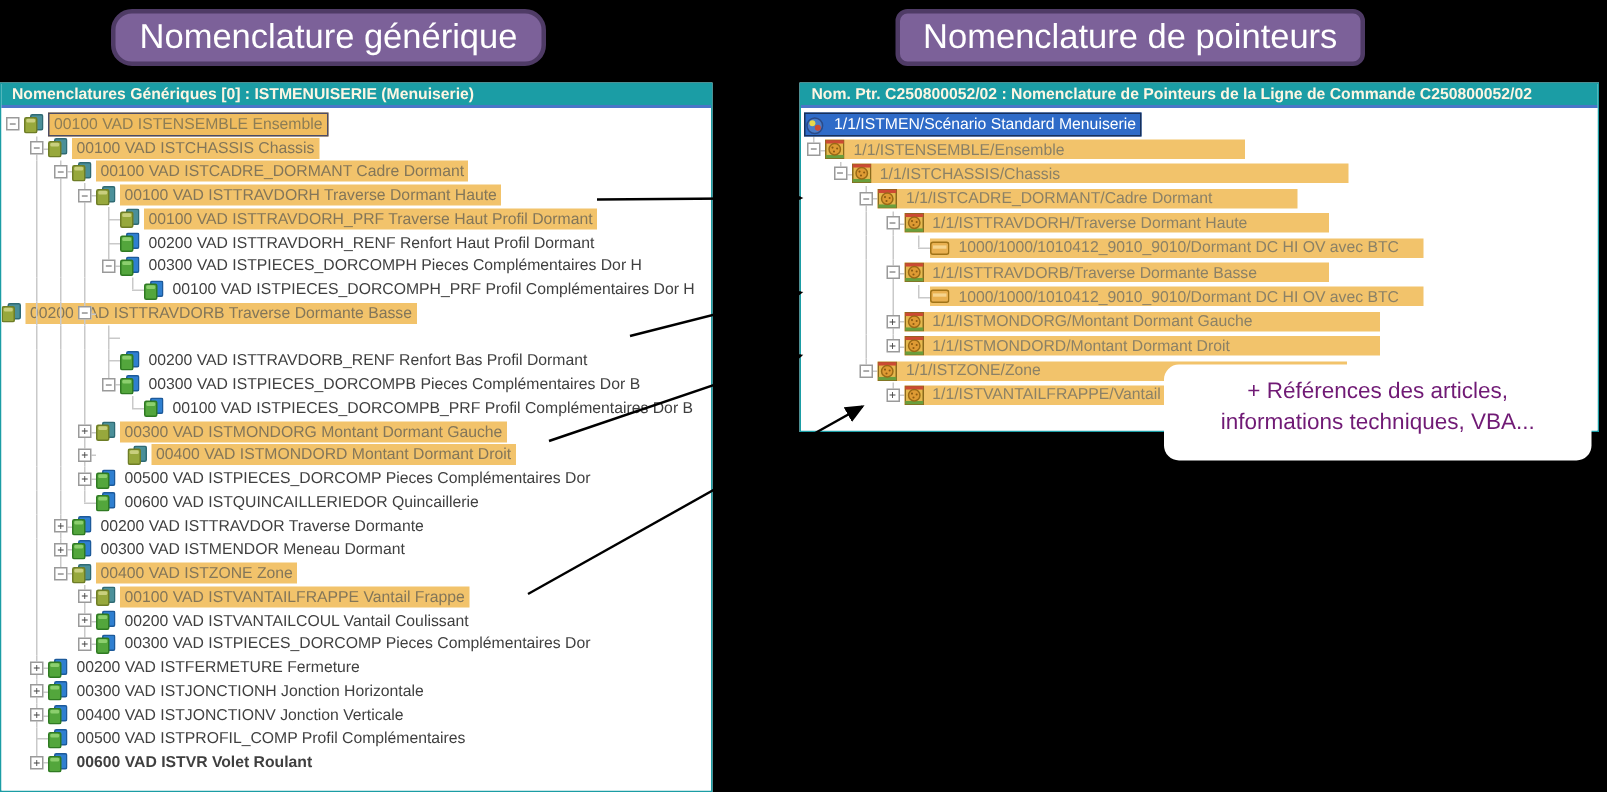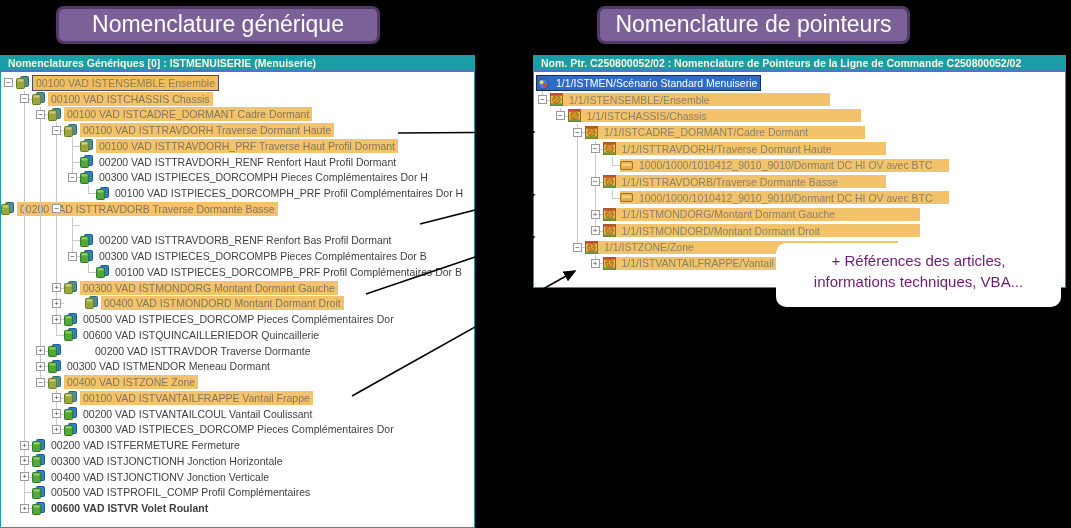--- a/index.html
+++ b/index.html
@@ -28,21 +28,21 @@
   #callout{position:absolute;left:776px;top:243px;width:285px;height:64px;background:#fff;
            border-radius:10px;z-index:30;text-align:center;color:#701a75;font-size:15px;
            line-height:1.4;padding-top:7px;box-sizing:border-box;}
   #arrows{position:absolute;left:0;top:0;z-index:20;pointer-events:none;}
 </style>
 </head>
 <body>
 
 <div id="canvas">
 
-  <div class="plabel" style="left:56px;top:6px;width:324px;">Nomenclature générique</div>
+  <div class="plabel" style="left:74px;top:6px;width:290px;border-radius:14px;">Nomenclature générique</div>
 
   <div class="plabel" style="left:597px;top:6px;width:313px;">Nomenclature de pointeurs</div>
 
   <div class="window" style="left:0;top:55px;width:475px;height:473px;">
     <div class="titlebar">Nomenclatures Génériques [0] : ISTMENUISERIE (Menuiserie)</div>
     <div class="bluestrip"></div>
     <div class="tree" style="top:16px;" id="left-tree">
         <div class="trow" style="height: 15.75px;">
           <div class="expander" style="left:3px;top:3.375px;">−</div>
           <div style="display: flex; align-items: center; margin-left: 15px;">
@@ -265,21 +265,21 @@
             </span>
             <span class="lab hl">00300 VAD ISTMONDORG Montant Dormant Gauche</span>
           </div>
         </div>
         <div class="trow" style="height: 15.75px;">
           <div class="rail" style="left:23px;top:0;bottom:0;"></div>
           <div class="rail" style="left:39px;top:0;bottom:0;"></div>
           <div class="rail" style="left:55px;top:0;height:15.75px;"></div>
           <div class="hstub" style="left:55px;width:8px;top:7.875px;"></div>
           <div class="expander" style="left:51px;top:3.375px;">+</div>
-          <div style="display: flex; align-items: flex-start; margin-left: 63px; padding-left: 21px;">
+          <div style="display: flex; align-items: flex-end; margin-left: 63px; padding-left: 21px;">
             <span class="icon">
               <svg width="13" height="13" viewBox="0 0 13 13">
       <rect x="4.5" y="0.5" width="8" height="10" rx="1" fill="#4a8f99" stroke="#2f6a74"></rect>
       <rect x="0.5" y="2.5" width="8" height="10" rx="1" fill="#97a83c" stroke="#6e7d26"></rect>
       <rect x="1.5" y="3.2" width="6" height="2.4" rx="1" fill="#c9cf7e"></rect>
               </svg>
             </span>
             <span class="lab hl">00400 VAD ISTMONDORD Montant Dormant Droit</span>
           </div>
         </div>
@@ -314,21 +314,21 @@
               </svg>
             </span>
             <span class="lab">00600 VAD ISTQUINCAILLERIEDOR Quincaillerie</span>
           </div>
         </div>
         <div class="trow" style="height: 15.75px;">
           <div class="rail" style="left:23px;top:0;bottom:0;"></div>
           <div class="rail" style="left:39px;top:0;height:15.75px;"></div>
           <div class="hstub" style="left:39px;width:8px;top:7.875px;"></div>
           <div class="expander" style="left:35px;top:3.375px;">+</div>
-          <div style="display: flex; align-items: center; margin-left: 47px; gap: 28px;">
+          <div style="display: flex; align-items: center; margin-left: 47px;">
             <span class="icon">
               <svg width="13" height="13" viewBox="0 0 13 13">
       <rect x="4.5" y="0.5" width="8" height="10" rx="1" fill="#2f7fd0" stroke="#1d5a9a"></rect>
       <rect x="0.5" y="2.5" width="8" height="10" rx="1" fill="#53a63c" stroke="#2f7a22"></rect>
       <rect x="1.5" y="3.2" width="6" height="2.4" rx="1" fill="#8ccf6e"></rect>
               </svg>
             </span>
             <span class="lab">00200 VAD ISTTRAVDOR Traverse Dormante</span>
           </div>
         </div>
@@ -526,21 +526,21 @@
               </span>
               <span class="lab">1/1/ISTENSEMBLE/Ensemble</span>
             </span>
           </div>
         </div>
         <div class="trow" style="height: 16.4px;">
           <div class="rail" style="left:25.5px;top:0;height:8.2px;"></div>
           <div class="hstub" style="left:25.5px;width:8px;top:8.2px;"></div>
           <div class="expander" style="left:21.5px;top:3.6999999999999993px;">−</div>
           <div style="display: flex; align-items: center; margin-left: 33.5px;">
-            <span class="bar" style="width: 293px;">
+            <span class="bar" style="width: 331px;">
               <span class="icon">
                 <svg width="13" height="13" viewBox="0 0 13 13">
       <rect x="0.5" y="0.5" width="12" height="12" fill="#e5b84e" stroke="#8a6a1d"></rect>
       <rect x="0.5" y="0.5" width="12" height="2.2" fill="#cc4a33"></rect>
       <rect x="0.5" y="10.3" width="12" height="2.2" fill="#6a9e3c"></rect>
       <circle cx="6.5" cy="6.5" r="3.8" fill="#de9a33" stroke="#9a6a16"></circle>
       <circle cx="5" cy="5.4" r="0.7" fill="#8a5a12"></circle>
                   <circle cx="8.1" cy="6" r="0.7" fill="#8a5a12"></circle>
       <circle cx="6" cy="8" r="0.7" fill="#8a5a12"></circle>
                 </svg>

